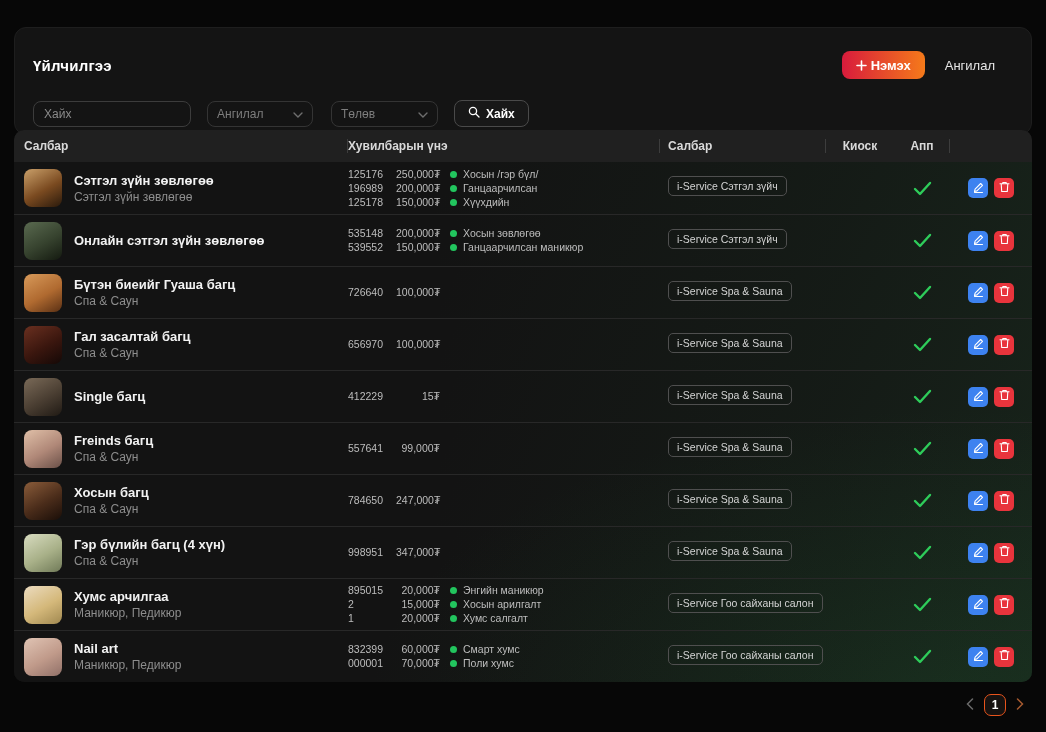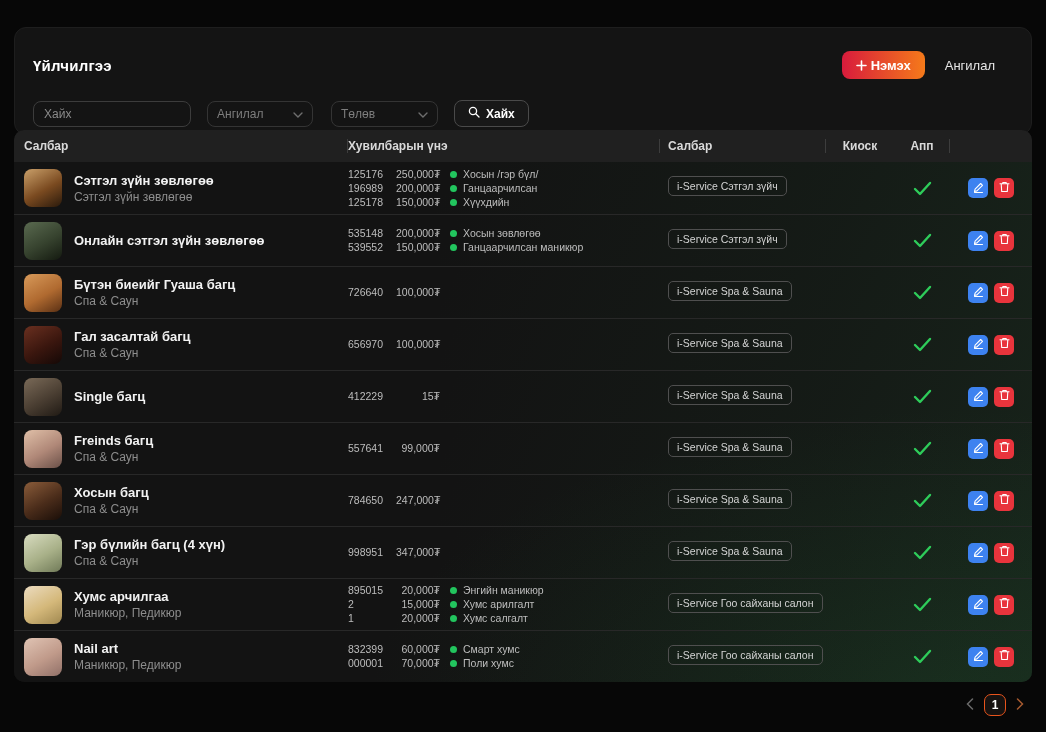--- a/index.html
+++ b/index.html
@@ -645,21 +645,21 @@
     <span class="v-code">895015</span>
     <span class="v-price">20,000₮</span>
     <span class="v-dot"></span>
     <span class="v-label">Энгийн маникюр</span>
   </div>
 
   <div class="variant-line">
     <span class="v-code">2</span>
     <span class="v-price">15,000₮</span>
     <span class="v-dot"></span>
-    <span class="v-label">Хумс арилгалт</span>
+    <span class="v-label">Хосын арилгалт</span>
   </div>
 
   <div class="variant-line">
     <span class="v-code">1</span>
     <span class="v-price">20,000₮</span>
     <span class="v-dot"></span>
     <span class="v-label">Хумс салгалт</span>
   </div>
 </div>
     <div class="col-branch">

